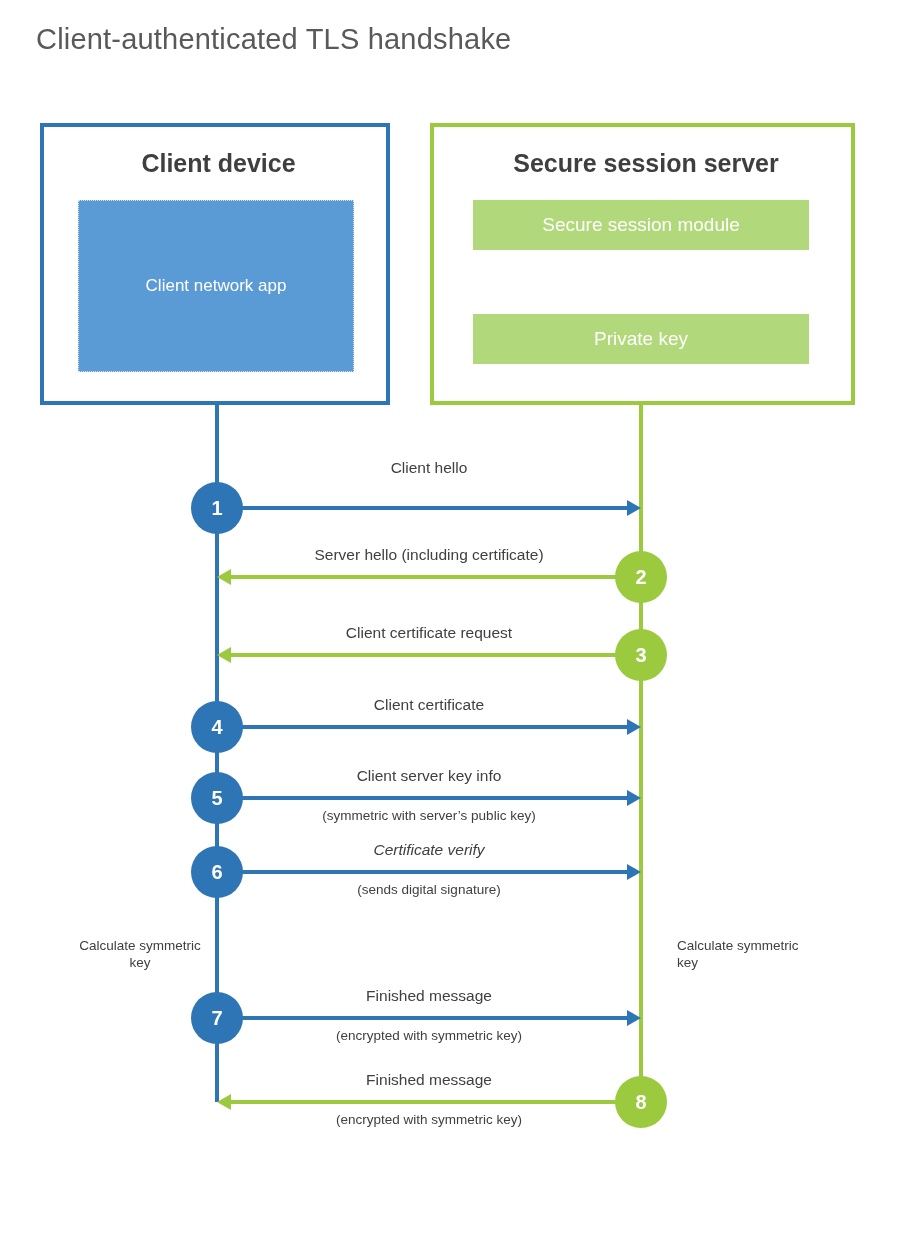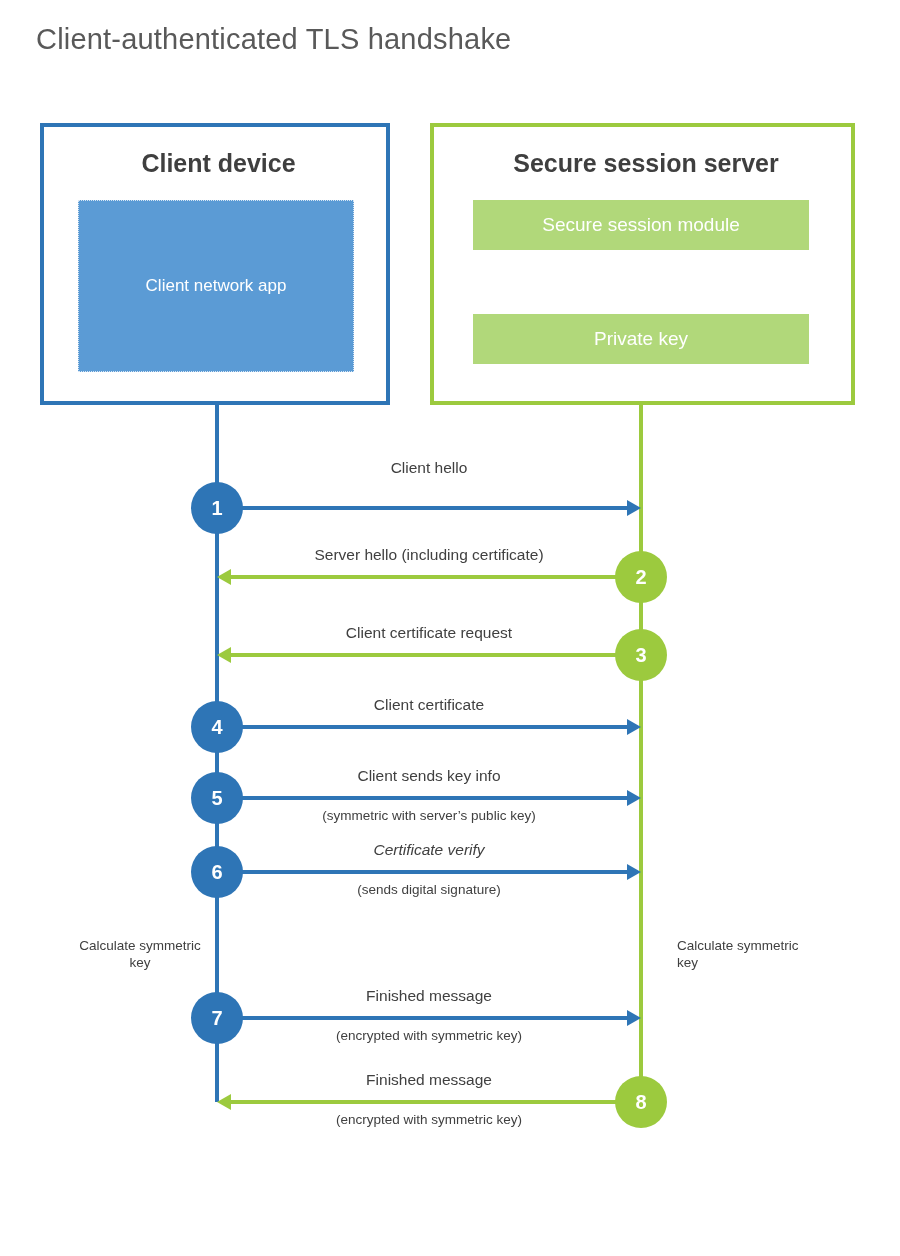--- a/index.html
+++ b/index.html
@@ -104,21 +104,21 @@
       <div class="arrow-head left server" style="top: 647px; left: 217px;"></div>
       <div class="step-circle server" style="left: 615px; top: 629px;">3</div>
       <div class="step-label" style="top: 624px;">Client certificate request</div>
       <div class="arrow-line client" style="left: 217px; top: 725px; width: 411px;"></div>
       <div class="arrow-head right client" style="top: 719px; left: 627px;"></div>
       <div class="step-circle client" style="left: 191px; top: 701px;">4</div>
       <div class="step-label" style="top: 696px;">Client certificate</div>
       <div class="arrow-line client" style="left: 217px; top: 796px; width: 411px;"></div>
       <div class="arrow-head right client" style="top: 790px; left: 627px;"></div>
       <div class="step-circle client" style="left: 191px; top: 772px;">5</div>
-      <div class="step-label" style="top: 767px;">Client sends key info</div>
+      <div class="step-label" style="top: 767px;">Client server key info</div>
       <div class="step-sublabel" style="top: 808px;">(symmetric with server’s public key)</div>
       <div class="arrow-line client" style="left: 217px; top: 870px; width: 411px;"></div>
       <div class="arrow-head right client" style="top: 864px; left: 627px;"></div>
       <div class="step-circle client" style="left: 191px; top: 846px;">6</div>
       <div class="step-label" style="top: 841px; font-style: italic;">Certificate verify</div>
       <div class="step-sublabel" style="top: 882px;">(sends digital signature)</div>
       <div class="arrow-line client" style="left: 217px; top: 1016px; width: 411px;"></div>
       <div class="arrow-head right client" style="top: 1010px; left: 627px;"></div>
       <div class="step-circle client" style="left: 191px; top: 992px;">7</div>
       <div class="step-label" style="top: 987px;">Finished message</div>

